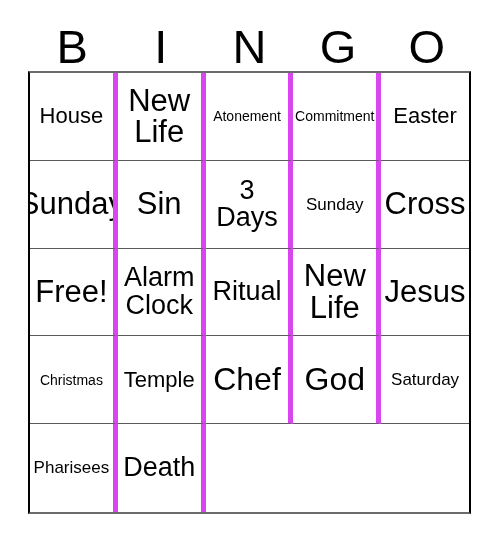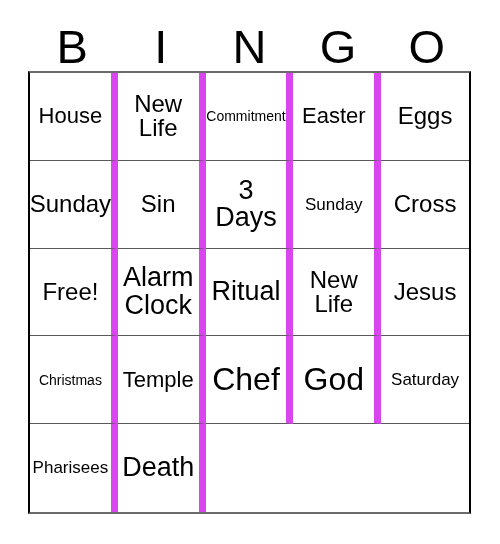--- a/index.html
+++ b/index.html
@@ -47,21 +47,21 @@
     border-top: 2px solid #6b6b6b;
     border-left: 2px solid #000000;
     border-right: 2px solid #000000;
     border-bottom: 2px solid #6b6b6b;
     display: grid;
     grid-template-columns: repeat(5, 1fr);
     grid-template-rows: repeat(5, 1fr);
     background: #ffffff;
   }
   .cell {
-    border-right: 7px solid #d946ef;
+    border-right: 5px solid #d946ef;
     border-bottom: 1px solid #5a5a5a;
     display: flex;
     align-items: center;
     justify-content: center;
     text-align: center;
     padding: 1px 3px;
     overflow: hidden;
     background: #ffffff;
   }
   .cell:nth-child(5n) { border-right: none; }
@@ -70,21 +70,21 @@
     display: block;
     line-height: 1.02;
     color: #000000;
     white-space: pre-line;
   }
   
   .fs-xs   { font-size: 14px; }
   .fs-s    { font-size: 17px; }
   .fs-m    { font-size: 22px; }
   .fs-l    { font-size: 27px; }
-  .fs-xl   { font-size: 24px; }
+  .fs-xl   { font-size: 31px; }
   .fs-xxl  { font-size: 32px; }
 </style>
 </head>
 <body>
 
 <div id="card">
 
   <div id="header-row">
       <div class="header-letter">B</div>
       <div class="header-letter">I</div>
@@ -95,27 +95,27 @@
 
   <div id="grid">
       <div class="cell">
         <span class="cell-text fs-m">House</span>
       </div>
       <div class="cell">
         <span class="cell-text fs-xl">New
 Life</span>
       </div>
       <div class="cell">
+        <span class="cell-text fs-xs">Atonement</span>
+      </div>
+      <div class="cell">
         <span class="cell-text fs-xs">Commitment</span>
       </div>
       <div class="cell">
         <span class="cell-text fs-m">Easter</span>
-      </div>
-      <div class="cell">
-        <span class="cell-text fs-xl">Eggs</span>
       </div>
       <div class="cell">
         <span class="cell-text fs-xl">Sunday</span>
       </div>
       <div class="cell">
         <span class="cell-text fs-xl">Sin</span>
       </div>
       <div class="cell">
         <span class="cell-text fs-l">3
 Days</span>

